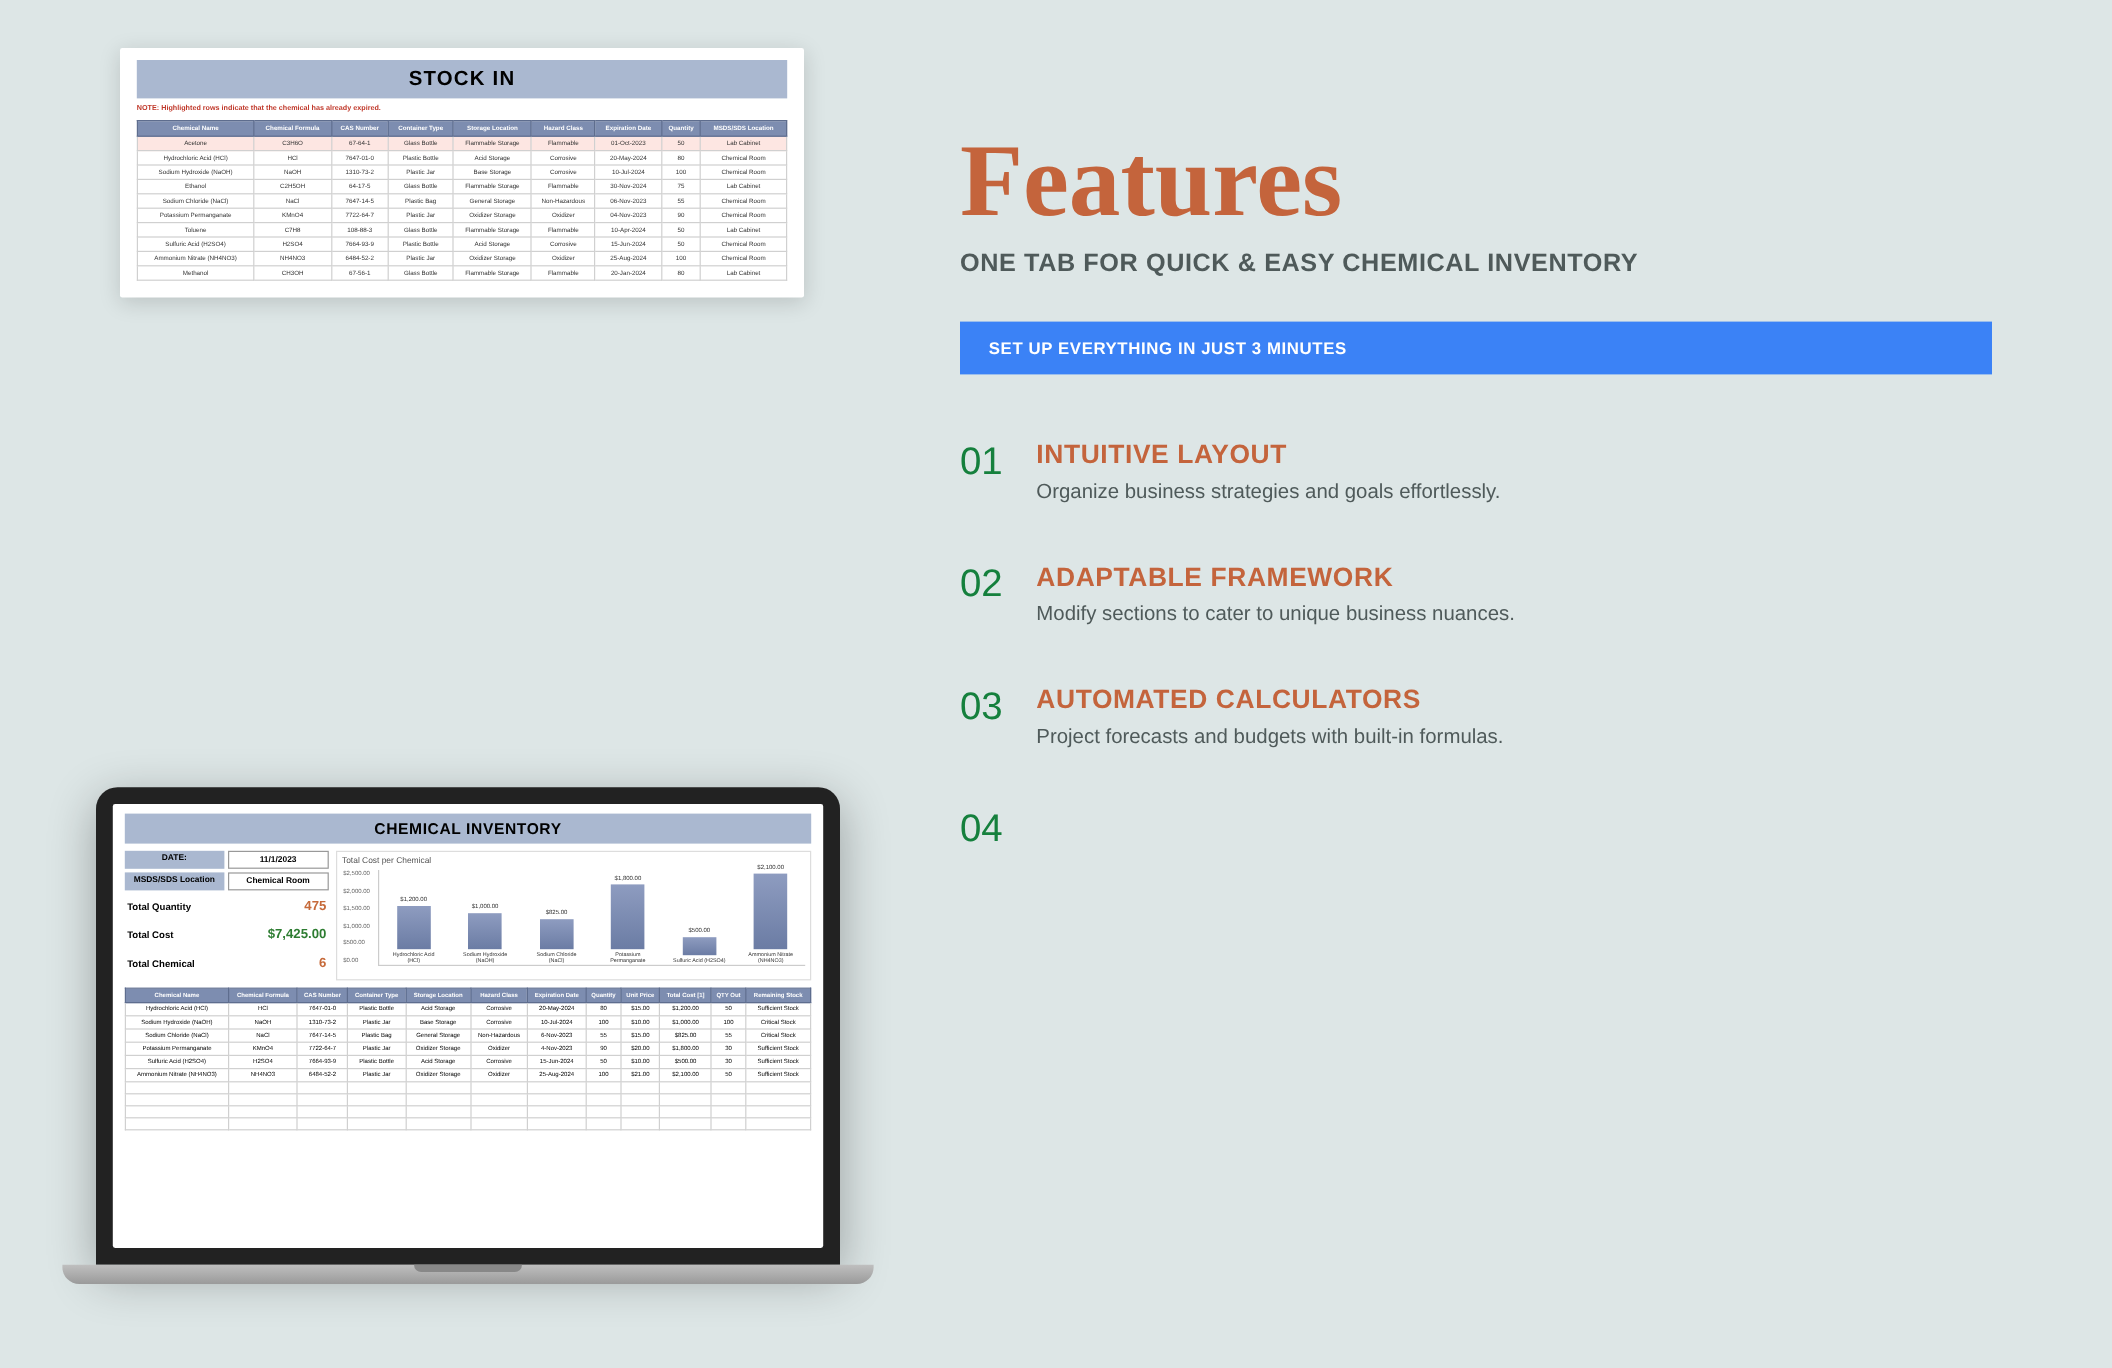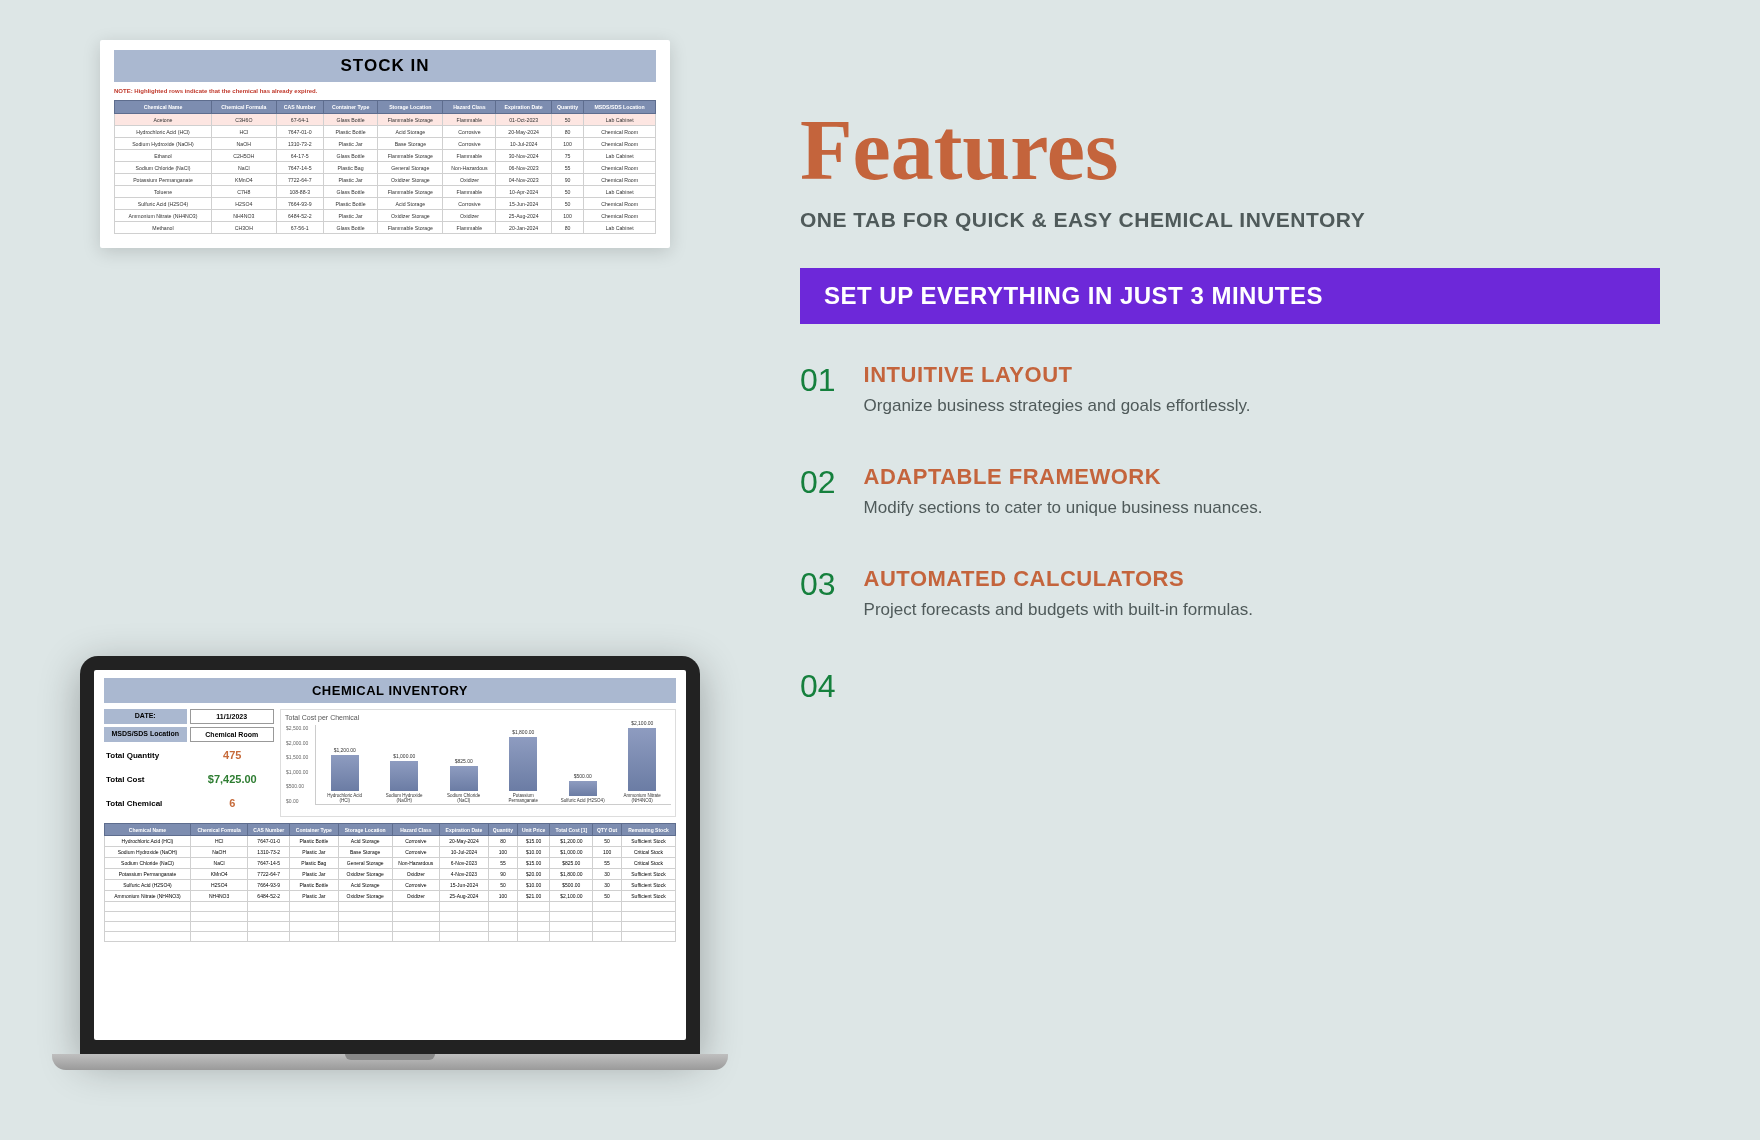--- a/index.html
+++ b/index.html
@@ -23,39 +23,39 @@
 .laptop-inner{background:#fff;border-radius:2px;padding:8px 10px;height:370px;overflow:hidden}
 .laptop-base{height:16px;background:linear-gradient(#bfbfbf,#9a9a9a);border-radius:0 0 14px 14px;margin:0 -28px;position:relative}
 .laptop-base::after{content:"";position:absolute;left:50%;top:0;transform:translateX(-50%);width:90px;height:6px;background:#888;border-radius:0 0 8px 8px}
 .inv-title{background:#aab8d0;text-align:center;font-weight:900;font-size:13px;padding:5px 0;letter-spacing:.5px}
 .inv-top{display:flex;gap:6px;margin-top:6px}
 .inv-left-stats{width:170px}
 .stat-row{display:flex;margin-bottom:3px;gap:3px}
 .stat-label{background:#aab8d0;font-size:7px;font-weight:700;padding:3px 4px;flex:1;text-align:center}
 .stat-val{background:#fff;border:1px solid #999;font-size:7px;font-weight:700;padding:3px 4px;flex:1;text-align:center}
 .stat-big-label{font-size:8px;font-weight:700;text-align:left;padding:6px 2px;flex:1}
-.stat-big-val{font-size:11px;font-weight:900;color:#c66a3a;text-align:center;padding:4px 2px;flex:1}
+.stat-big-val{font-size:11px;font-weight:900;color:#c66a3a;text-align:right;padding:4px 2px;flex:1}
 .stat-big-green{color:#2e7d32}
 .inv-chart{flex:1;background:#fff;border:1px solid #ddd;padding:4px}
 .chart-title{font-size:7px;color:#555;margin-bottom:4px}
 .chart-area{display:flex;align-items:flex-end;gap:14px;height:80px;padding:0 6px;border-left:1px solid #ccc;border-bottom:1px solid #ccc;position:relative}
 .chart-ylabels{position:absolute;left:-30px;top:0;bottom:0;width:28px;font-size:5px;color:#666;display:flex;flex-direction:column;justify-content:space-between}
 .bar-wrap{display:flex;flex-direction:column;align-items:center;flex:1}
 .bar{width:28px;background:linear-gradient(#8e9cc0,#6b7ca4);position:relative}
 .bar-lbl{position:absolute;top:-8px;left:50%;transform:translateX(-50%);font-size:5px;color:#333;white-space:nowrap}
 .bar-cat{font-size:4.5px;color:#333;margin-top:3px;text-align:center;line-height:1.1}
 .inv-table{width:100%;border-collapse:collapse;font-size:5px;margin-top:6px}
 .inv-table th{background:#7d8db0;color:#fff;padding:2.5px 1px;border:1px solid #5e6d8e}
 .inv-table td{border:1px solid #d0d0d0;padding:2px 1px;text-align:center}
 .inv-table tr.blank td{height:10px}
 
 
 .feat-title{font-size:86px;font-weight:700;color:#c4643c;font-family:Liberation Serif, serif;margin-bottom:8px}
 .feat-sub{font-size:21px;font-weight:700;color:#4f5a5a;letter-spacing:.5px;margin-bottom:36px}
-.setup-bar{background:#6d28d9;color:#fff;font-weight:700;font-size:24px;padding:14px 24px;letter-spacing:.5px;margin-bottom:38px}
+.setup-bar{background:#3b82f6;color:#fff;font-weight:700;font-size:14px;padding:14px 24px;letter-spacing:.5px;margin-bottom:54px}
 .feat-item{display:flex;gap:28px;margin-bottom:48px}
 .feat-num{font-size:32px;color:#15803d;font-weight:400}
 .feat-head{font-size:22px;font-weight:800;color:#c4643c;letter-spacing:.5px;margin-bottom:8px}
 .feat-desc{font-size:17px;color:#4f5a5a}
 </style>
 </head>
 <body>
 
 <div class="page">
   <div class="left">

